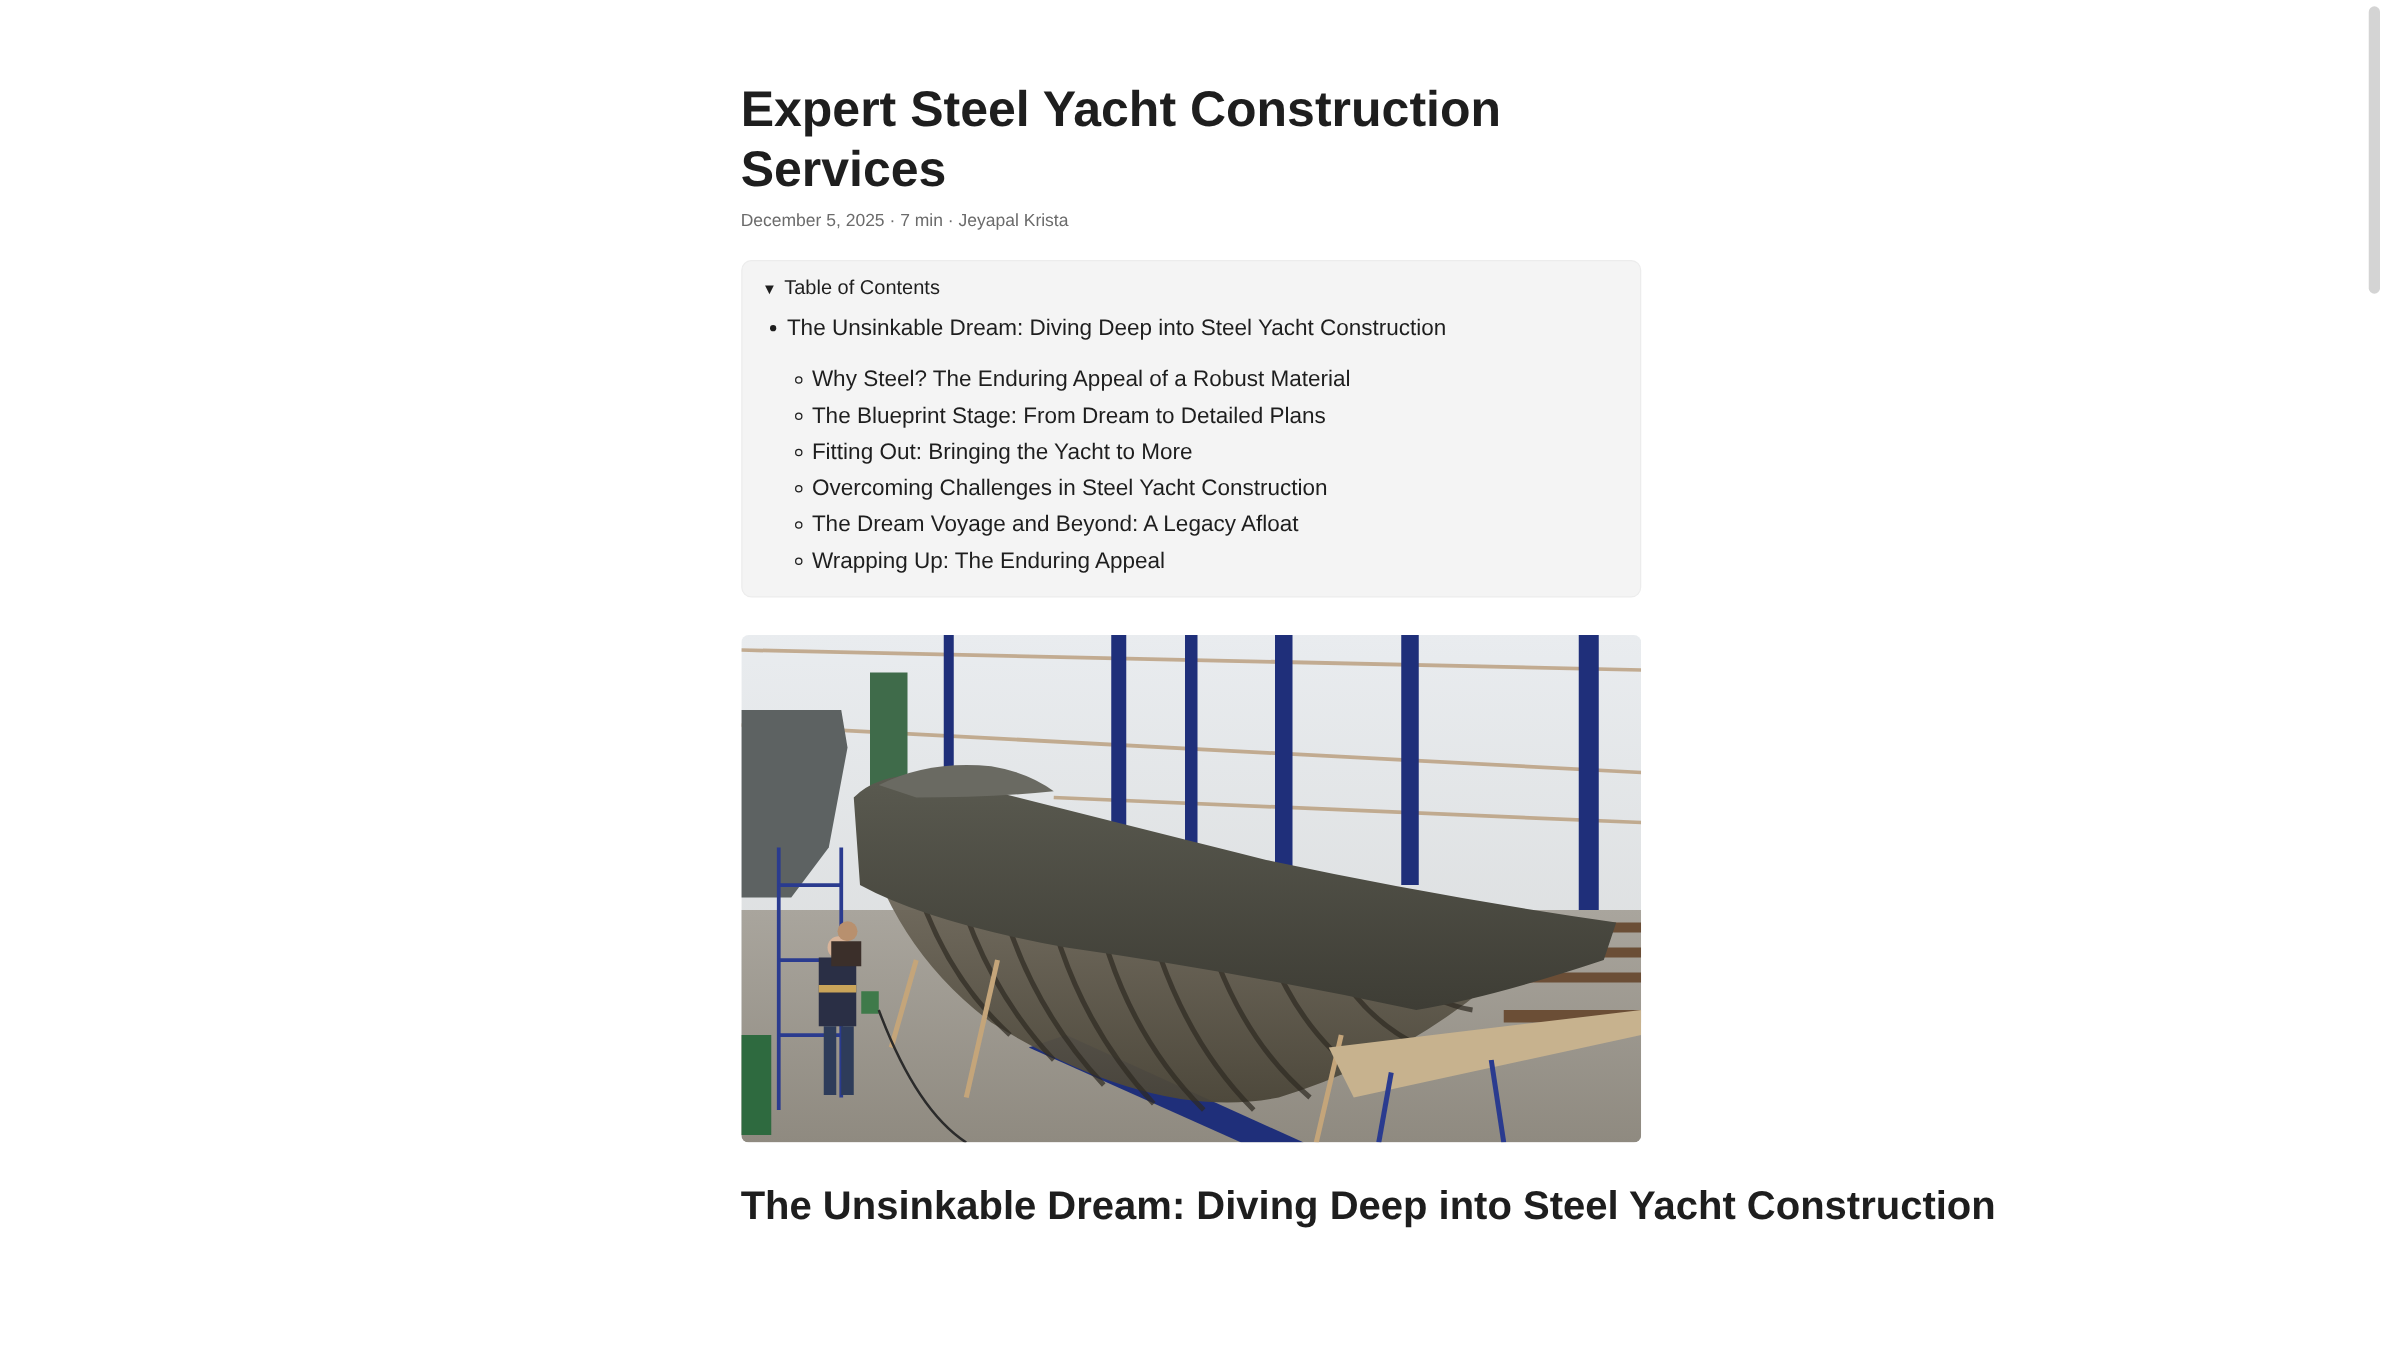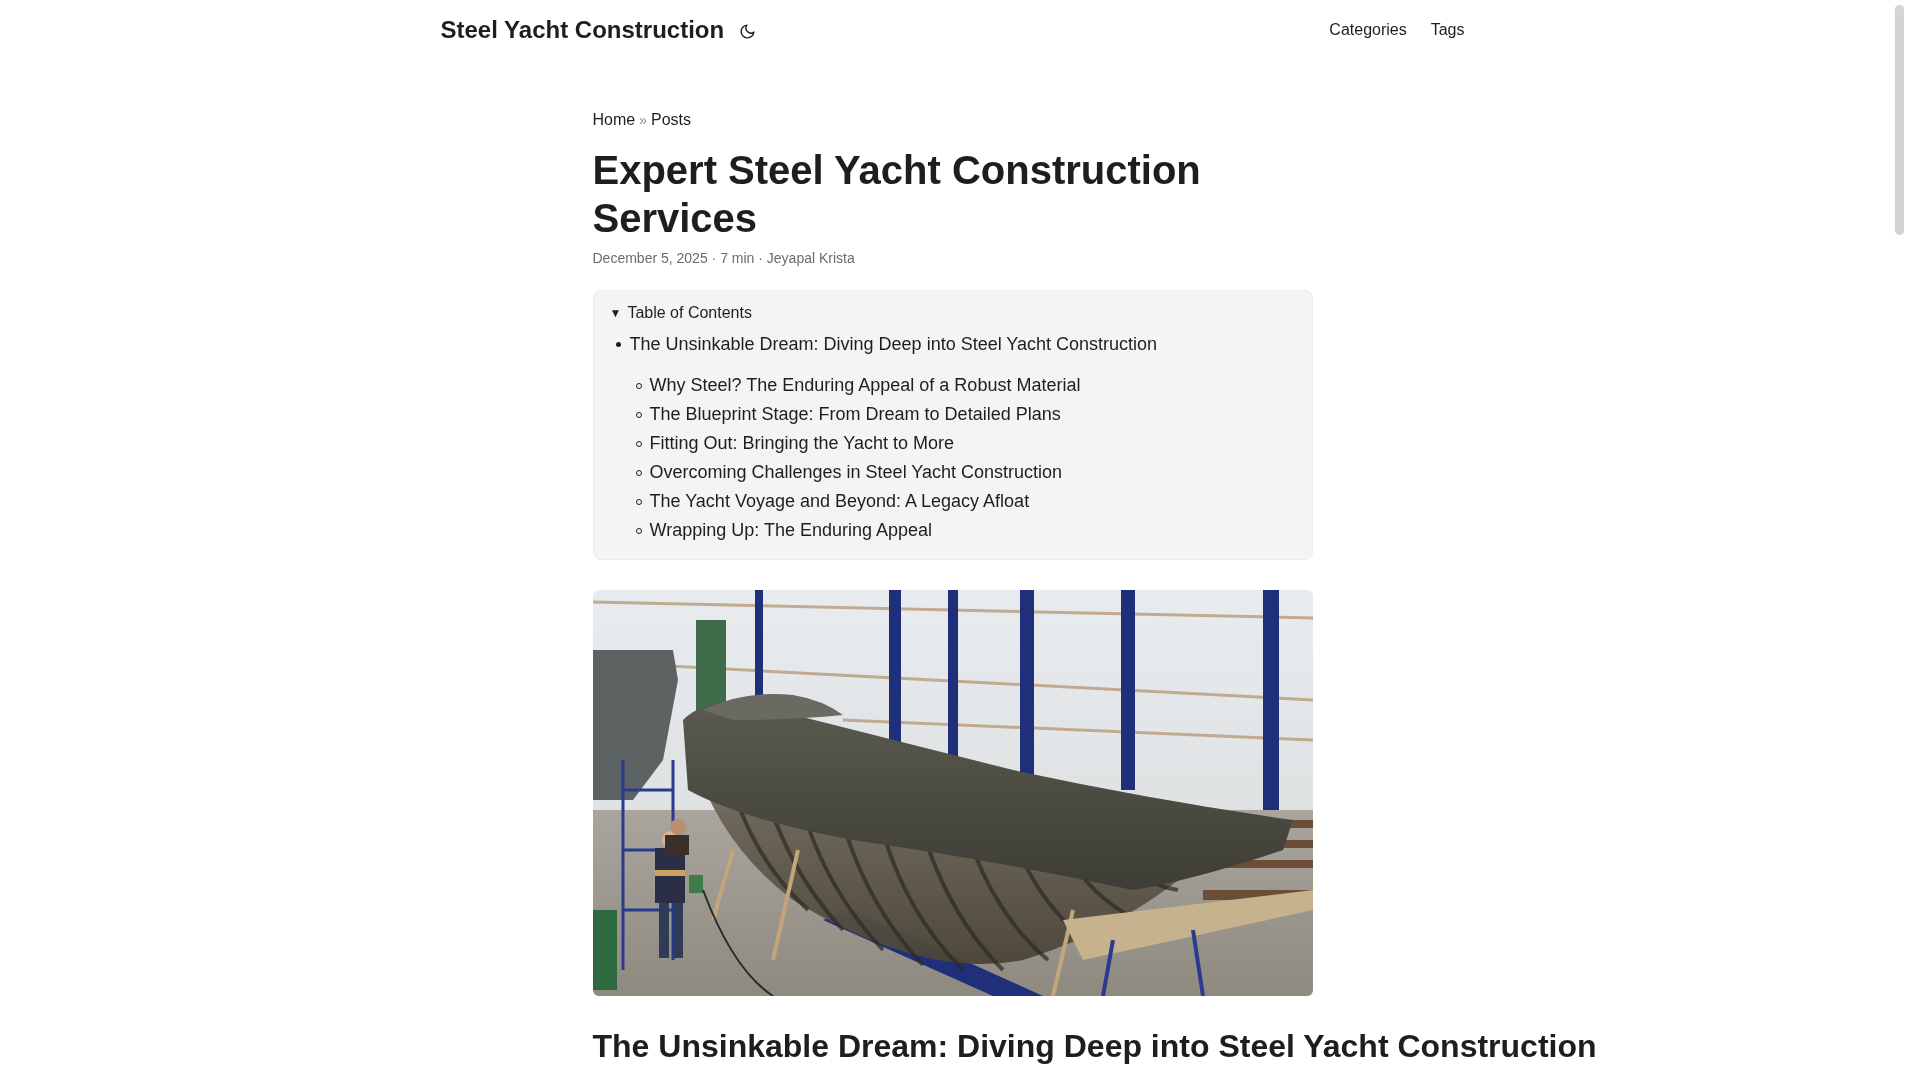--- a/index.html
+++ b/index.html
@@ -161,39 +161,22 @@
     height: 230px;
     background: #d4d4d4;
     border-radius: 5px;
   }
 </style>
 </head>
 <body>
 
 <div class="viewport">
 
-  <header class="header">
-    <div class="logo-wrap">
-      <a class="logo">Steel Yacht Construction</a>
-      <span class="theme-toggle">
-        <svg width="17" height="17" viewBox="0 0 24 24" fill="none" stroke="#1e1e1e" stroke-width="2" stroke-linecap="round" stroke-linejoin="round">
-          <path d="M21 12.79A9 9 0 1 1 11.21 3 7 7 0 0 0 21 12.79z"></path>
-        </svg>
-      </span>
-    </div>
-    <nav class="nav">
-      <a>Categories</a>
-      <a>Tags</a>
-    </nav>
-  </header>
 
   <main class="main">
-    <div class="breadcrumbs">
-      <a>Home</a><span class="sep">»</span><a>Posts</a>
-    </div>
 
     <h1 class="post-title">Expert Steel Yacht Construction Services</h1>
 
     <div class="post-meta">
       <span>December 5, 2025</span><span> · </span><span>7 min</span><span> · </span><span>Jeyapal Krista</span>
     </div>
 
     <div class="toc">
       <div class="toc-summary">
         <span class="tri">▼</span>
@@ -215,21 +198,21 @@
             <li>
               <span class="bullet circle"></span>
               <a>Fitting Out: Bringing the Yacht to More</a>
             </li>
             <li>
               <span class="bullet circle"></span>
               <a>Overcoming Challenges in Steel Yacht Construction</a>
             </li>
             <li>
               <span class="bullet circle"></span>
-              <a>The Yacht Voyage and Beyond: A Legacy Afloat</a>
+              <a>The Dream Voyage and Beyond: A Legacy Afloat</a>
             </li>
             <li>
               <span class="bullet circle"></span>
               <a>Wrapping Up: The Enduring Appeal</a>
             </li>
           </ul>
         </li>
       </ul>
     </div>
 

